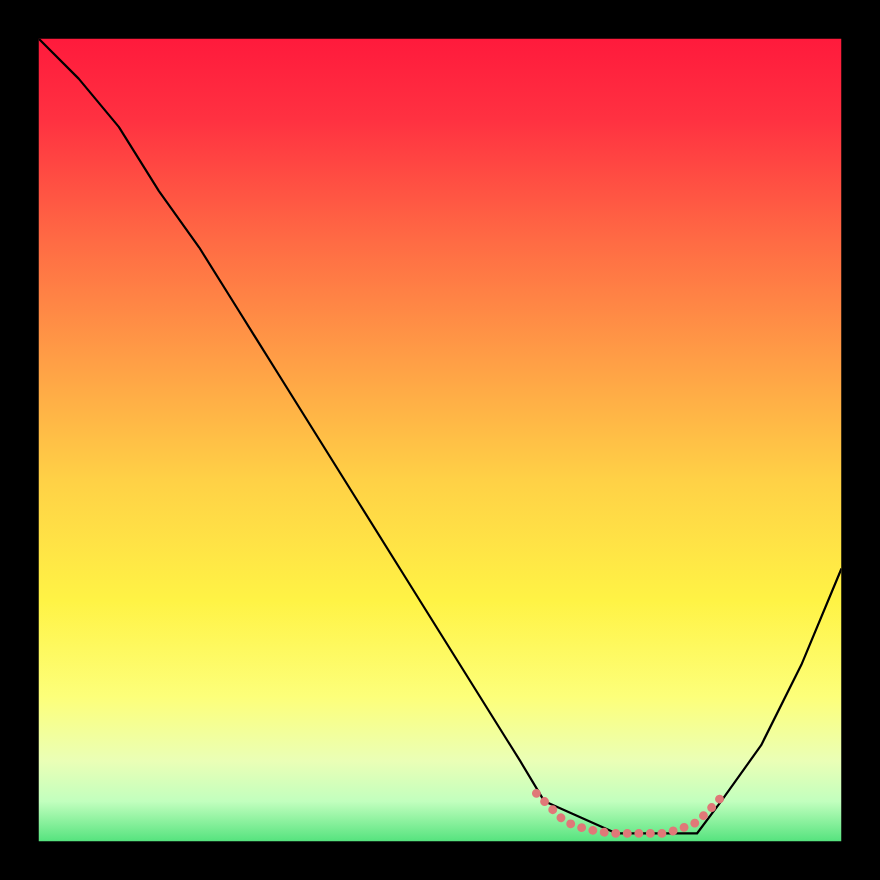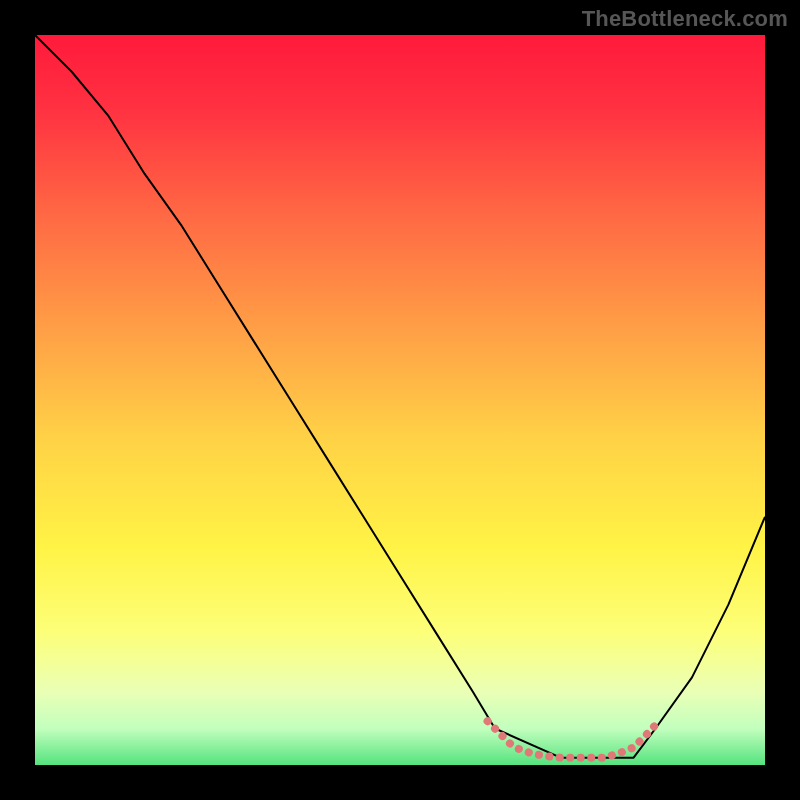--- a/index.html
+++ b/index.html
@@ -59,14 +59,13 @@
           </linearGradient>
       </defs>
       <rect id="bg-rect" x="0" y="0" width="730" height="730" fill="url(#bg-grad)"></rect>
       <g id="series-layer">
           <path d="M0 0 L36.5 36.5 L73 80.29999999999995 L109.5 138.69999999999993 L146 189.79999999999995 L182.5 248.2 L219 306.6 L255.49999999999997 365 L292 423.40000000000003 L328.5 481.79999999999995 L365 540.2 L401.50000000000006 598.6 L438 657 L459.9 693.5 L525.6 722.7 L598.5999999999999 722.7 L620.5 693.5 L657 642.4 L693.5 569.4 L730 481.79999999999995" fill="none" stroke="#000000" stroke-width="2" stroke-linejoin="round"></path>
           <path d="M452.6 686.2 L459.9 693.5 L467.2 700.8 L474.5 708.1 L481.8 713.21 L496.40000000000003 718.32 L510.99999999999994 721.24 L525.6 722.7 L540.2 722.7 L554.8 722.7 L569.4 722.7 L584 718.32 L598.5999999999999 712.48 L605.9 705.18 L613.1999999999999 697.88 L620.5 689.85" fill="none" stroke="#e07878" stroke-width="8" stroke-linecap="round" stroke-dasharray="0.1 10.4"></path>
         </g>
     </svg>
   </div>
 
-  <div class="watermark">TheBottleneck.com</div>
 </div>
 
 </body></html>

